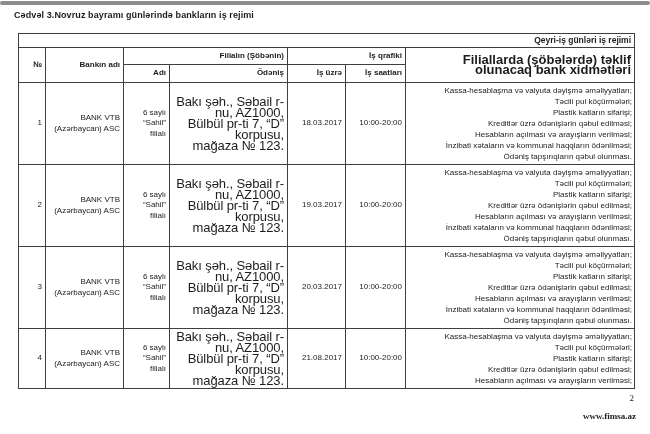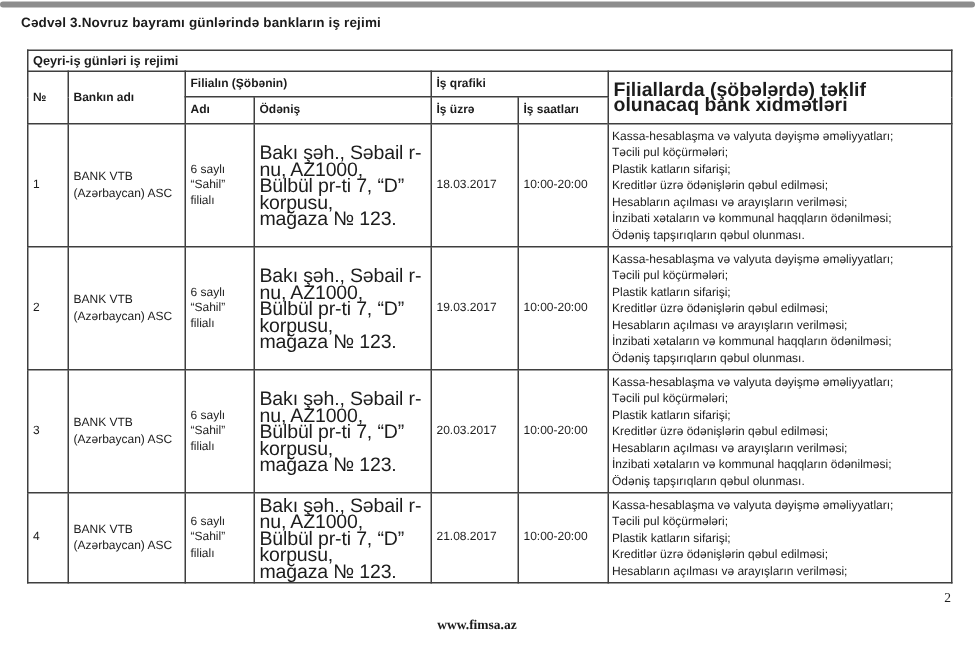--- a/index.html
+++ b/index.html
@@ -30,21 +30,21 @@
   table.schedule {
     position: absolute;
     top: 33px; left: 18px;
     width: 616px;
     border-collapse: collapse;
     table-layout: fixed;
   }
   .schedule th, .schedule td {
     border: 1px solid #3f3f3f;
     font-size: 8px;
-    text-align: left;
+    text-align: right;
     vertical-align: middle;
     padding: 1px 3px;
     line-height: 10.5px;
   }
   .schedule th { font-weight: bold; }
   tr.caption-row th { height: 14px; font-size: 8.5px; }
   tr.group-row th { height: 17px; margin-top: 40px; }
   tr.sub-row th { height: 18px; margin-top: 24px; }
   th.services-header { font-size: 13px; }
   td.services-cell { padding: 2px 2px; }
@@ -59,21 +59,21 @@
   .page-number {
     position: absolute;
     top: 393px; right: 16px;
     font-family: "Liberation Serif", serif;
     font-size: 9px;
   }
   .footer-url {
     position: absolute;
     top: 411px; left: 0;
     width: 636px;
-    text-align: center;
+    text-align: right;
     font-family: "Liberation Serif", serif;
     font-size: 9px;
     font-weight: bold;
   }
 </style>
 </head>
 <body>
 
 <div class="top-bar"></div>
 

